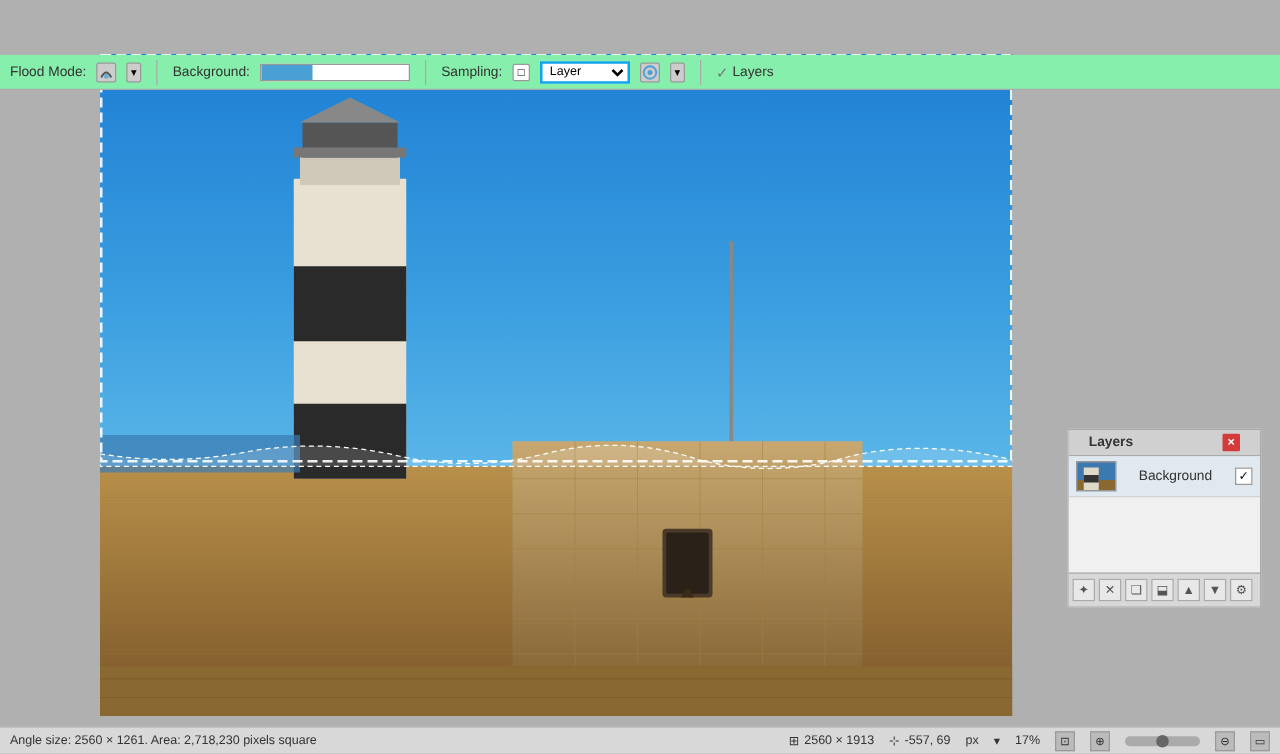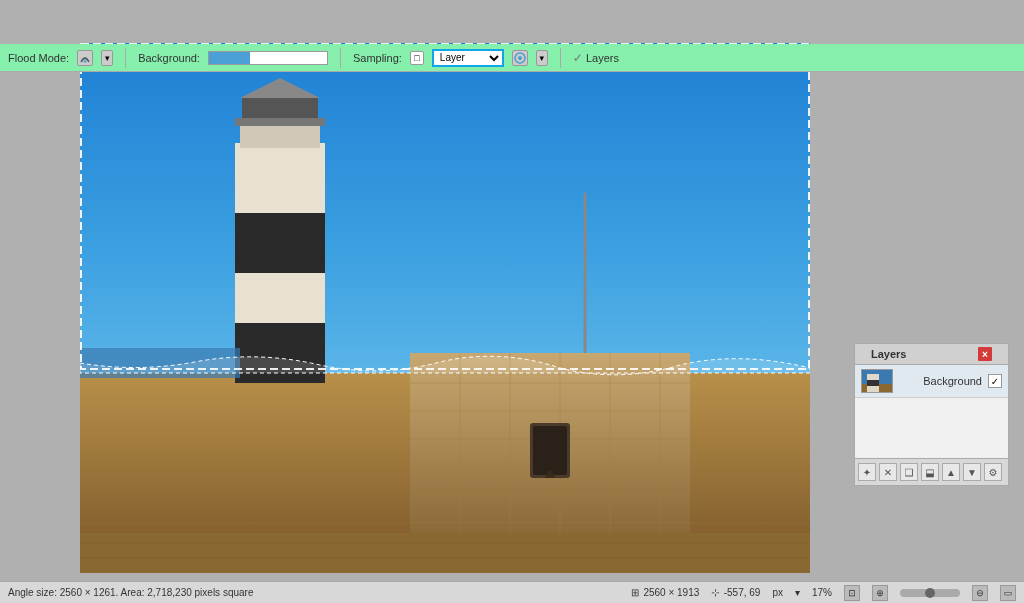--- a/index.html
+++ b/index.html
@@ -149,25 +149,24 @@
       display: flex; align-items: center; justify-content: center;
       font-size: 10px;
       font-weight: bold;
       cursor: pointer;
       border-radius: 1px;
     }
     .layer-item {
       display: flex;
       align-items: center;
       padding: 4px 6px;
-      gap: 6px;
+      gap: 18px;
       background: #e0e8f0;
       border-bottom: 1px solid #ccc;
       cursor: pointer;
-      text-align: right;
     }
     .layer-thumb {
       width: 32px;
       height: 24px;
       background: #557799;
       border: 1px solid #999;
       overflow: hidden;
       position: relative;
       flex-shrink: 0;
     }

